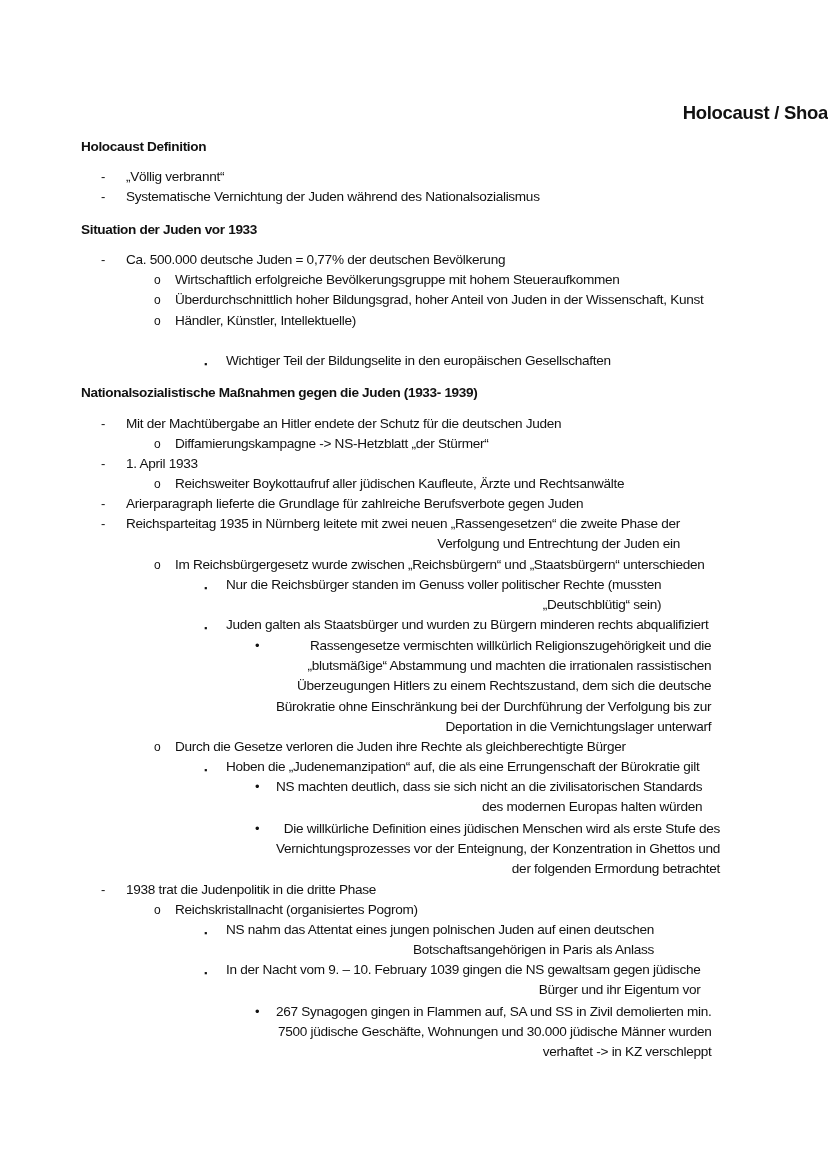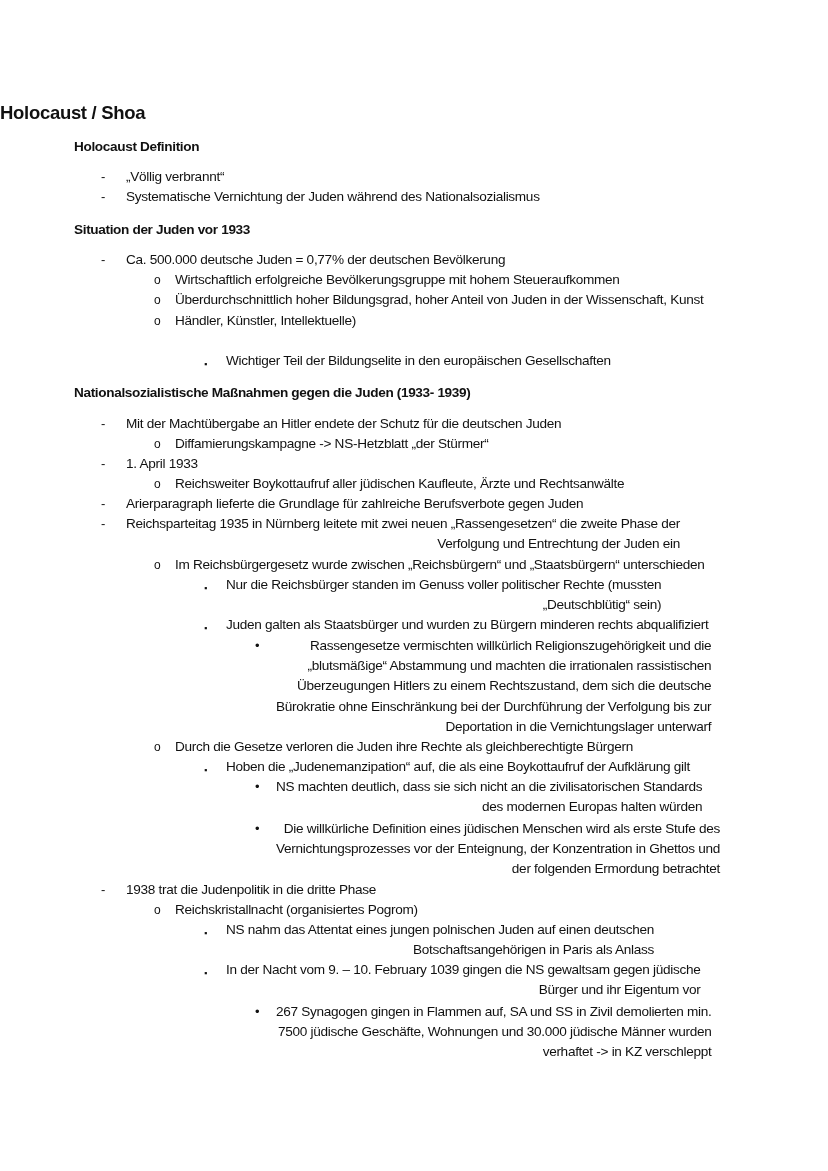--- a/index.html
+++ b/index.html
@@ -20,29 +20,29 @@
       left: 0;
       top: 0;
       width: 828px;
       height: 1171px;
     }
     .title {
       position: absolute;
       top: 101px;
       left: 0;
       width: 828px;
-      text-align: left;
+      text-align: right;
       font-weight: bold;
       font-size: 18.5px;
       letter-spacing: -0.3px;
       line-height: 24px;
     }
     .heading {
       position: absolute;
-      left: 74px;
+      left: 81px;
       font-weight: bold;
       font-size: 13.6px;
       letter-spacing: -0.35px;
       line-height: 20px;
       white-space: nowrap;
     }
     .item {
       position: absolute;
       font-size: 13.6px;
       line-height: 20.2px;
@@ -148,25 +148,25 @@
   <div class="item l4" style="top:636px">
     <span class="marker">•</span>
     <span class="text">Rassengesetze vermischten willkürlich Religionszugehörigkeit und die</span>
     <span class="text">„blutsmäßige“ Abstammung und machten die irrationalen rassistischen</span>
     <span class="text">Überzeugungen Hitlers zu einem Rechtszustand, dem sich die deutsche</span>
     <span class="text">Bürokratie ohne Einschränkung bei der Durchführung der Verfolgung bis zur</span>
     <span class="text">Deportation in die Vernichtungslager unterwarf</span>
   </div>
   <div class="item l2" style="top:737px">
     <span class="marker">o</span>
-    <span class="text">Durch die Gesetze verloren die Juden ihre Rechte als gleichberechtigte Bürgern</span>
+    <span class="text">Durch die Gesetze verloren die Juden ihre Rechte als gleichberechtigte Bürger</span>
   </div>
   <div class="item l3" style="top:757px">
     <span class="marker">▪</span>
-    <span class="text">Hoben die „Judenemanzipation“ auf, die als eine Boykottaufruf der Aufklärung gilt</span>
+    <span class="text">Hoben die „Judenemanzipation“ auf, die als eine Errungenschaft der Bürokratie gilt</span>
   </div>
   <div class="item l4" style="top:777px">
     <span class="marker">•</span>
     <span class="text">NS machten deutlich, dass sie sich nicht an die zivilisatorischen Standards</span>
     <span class="text">des modernen Europas halten würden</span>
   </div>
   <div class="item l4" style="top:819px">
     <span class="marker">•</span>
     <span class="text">Die willkürliche Definition eines jüdischen Menschen wird als erste Stufe des</span>
     <span class="text">Vernichtungsprozesses vor der Enteignung, der Konzentration in Ghettos und</span>

